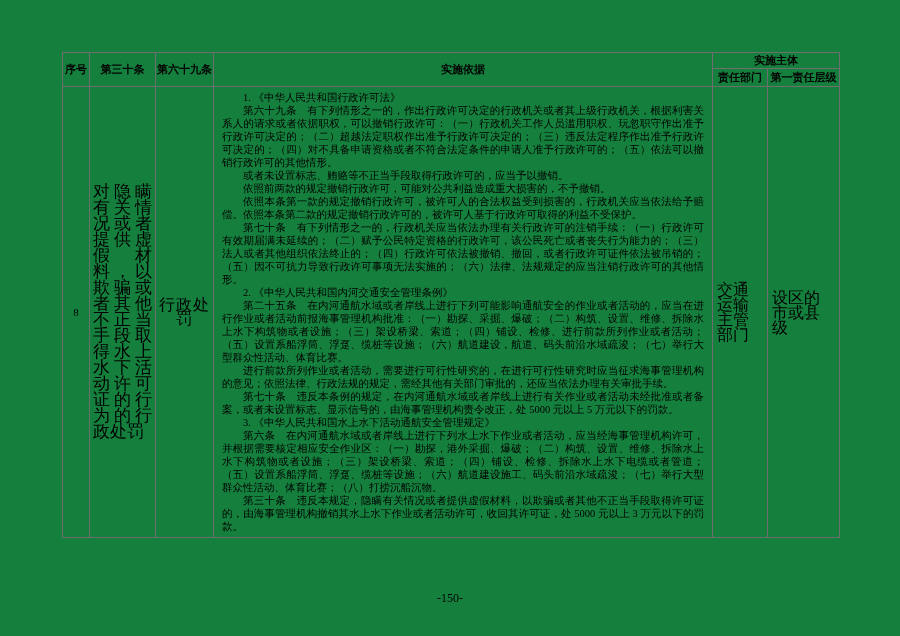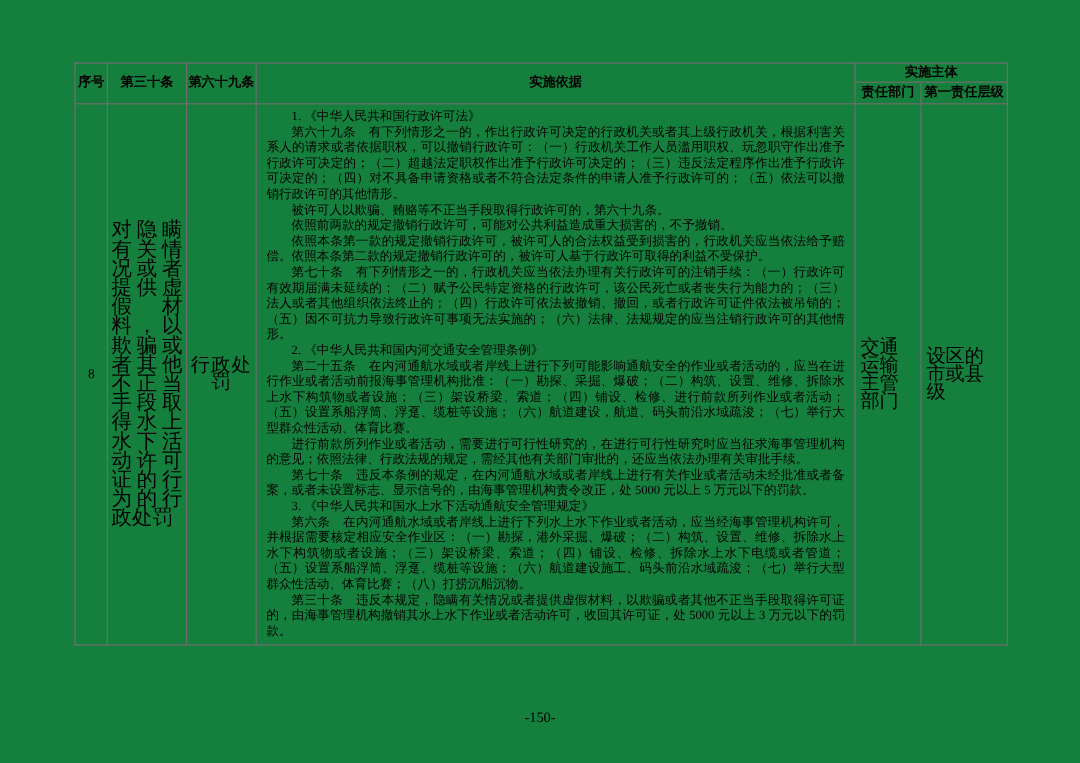--- a/index.html
+++ b/index.html
@@ -110,21 +110,21 @@
       </tr>
     </thead>
     <tbody>
       <tr class="data-row">
         <td class="cell-seq">8</td>
         <td class="cell-item">对隐瞒有关情况或者提供虚假材料，以欺骗或者其他不正当手段取得水上水下活动许可证的行为的行政处罚</td>
         <td class="cell-type">行政处罚</td>
         <td class="cell-basis">
           <p>1. 《中华人民共和国行政许可法》</p>
           <p>第六十九条　有下列情形之一的，作出行政许可决定的行政机关或者其上级行政机关，根据利害关系人的请求或者依据职权，可以撤销行政许可：（一）行政机关工作人员滥用职权、玩忽职守作出准予行政许可决定的；（二）超越法定职权作出准予行政许可决定的；（三）违反法定程序作出准予行政许可决定的；（四）对不具备申请资格或者不符合法定条件的申请人准予行政许可的；（五）依法可以撤销行政许可的其他情形。</p>
-          <p>被许可人以欺骗、贿赂等不正当手段取得行政许可的，第六十九条。</p>
+          <p>或者未设置标志、贿赂等不正当手段取得行政许可的，应当予以撤销。</p>
           <p>依照前两款的规定撤销行政许可，可能对公共利益造成重大损害的，不予撤销。</p>
           <p>依照本条第一款的规定撤销行政许可，被许可人的合法权益受到损害的，行政机关应当依法给予赔偿。依照本条第二款的规定撤销行政许可的，被许可人基于行政许可取得的利益不受保护。</p>
           <p>第七十条　有下列情形之一的，行政机关应当依法办理有关行政许可的注销手续：（一）行政许可有效期届满未延续的；（二）赋予公民特定资格的行政许可，该公民死亡或者丧失行为能力的；（三）法人或者其他组织依法终止的；（四）行政许可依法被撤销、撤回，或者行政许可证件依法被吊销的；（五）因不可抗力导致行政许可事项无法实施的；（六）法律、法规规定的应当注销行政许可的其他情形。</p>
           <p>2. 《中华人民共和国内河交通安全管理条例》</p>
           <p>第二十五条　在内河通航水域或者岸线上进行下列可能影响通航安全的作业或者活动的，应当在进行作业或者活动前报海事管理机构批准：（一）勘探、采掘、爆破；（二）构筑、设置、维修、拆除水上水下构筑物或者设施；（三）架设桥梁、索道；（四）铺设、检修、进行前款所列作业或者活动；（五）设置系船浮筒、浮趸、缆桩等设施；（六）航道建设，航道、码头前沿水域疏浚；（七）举行大型群众性活动、体育比赛。</p>
           <p>进行前款所列作业或者活动，需要进行可行性研究的，在进行可行性研究时应当征求海事管理机构的意见；依照法律、行政法规的规定，需经其他有关部门审批的，还应当依法办理有关审批手续。</p>
           <p>第七十条　违反本条例的规定，在内河通航水域或者岸线上进行有关作业或者活动未经批准或者备案，或者未设置标志、显示信号的，由海事管理机构责令改正，处 5000 元以上 5 万元以下的罚款。</p>
           <p>3. 《中华人民共和国水上水下活动通航安全管理规定》</p>
           <p>第六条　在内河通航水域或者岸线上进行下列水上水下作业或者活动，应当经海事管理机构许可，并根据需要核定相应安全作业区：（一）勘探，港外采掘、爆破；（二）构筑、设置、维修、拆除水上水下构筑物或者设施；（三）架设桥梁、索道；（四）铺设、检修、拆除水上水下电缆或者管道；（五）设置系船浮筒、浮趸、缆桩等设施；（六）航道建设施工、码头前沿水域疏浚；（七）举行大型群众性活动、体育比赛；（八）打捞沉船沉物。</p>
           <p>第三十条　违反本规定，隐瞒有关情况或者提供虚假材料，以欺骗或者其他不正当手段取得许可证的，由海事管理机构撤销其水上水下作业或者活动许可，收回其许可证，处 5000 元以上 3 万元以下的罚款。</p>

